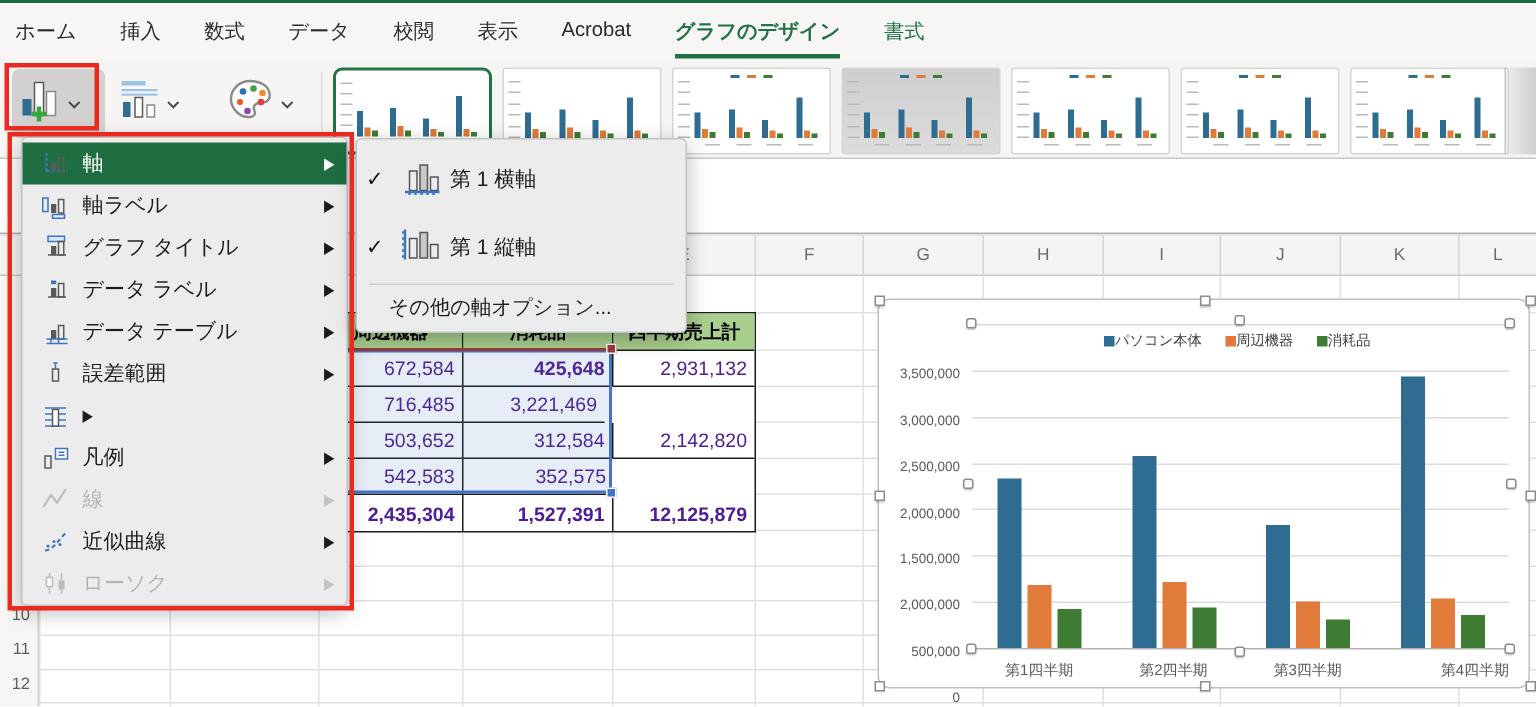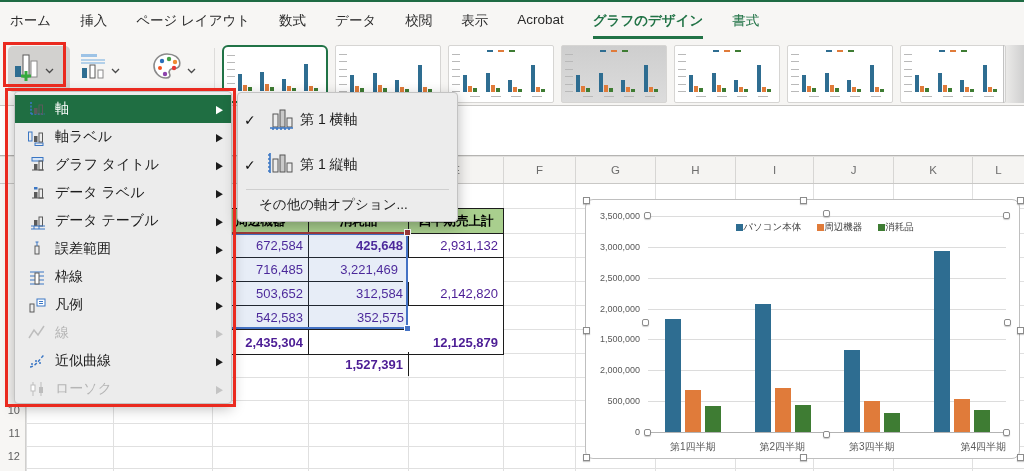--- a/index.html
+++ b/index.html
@@ -51,21 +51,21 @@
          font-size:13px;color:#4c1d95;text-align:right;padding:0 5px;display:flex;align-items:center;justify-content:flex-end;}
   .tcell:last-child{border-right:none;}
   .thead{background:#a9cf8e;font-weight:700;justify-content:center;font-size:12.5px;color:#000;}
   .ttotal{font-weight:700;border-bottom:none;}
   #rangebox{position:absolute;border:2px solid #4472c4;background:rgba(68,114,196,.13);box-sizing:border-box;}
   .handle-sq{position:absolute;width:7px;height:7px;box-sizing:border-box;}
   
   #chart{position:absolute;background:#fff;border:1px solid #bfbfbf;border-radius:8px;box-sizing:border-box;}
   .cgrid{position:absolute;height:1px;background:#dcdcdc;}
   .cbase{position:absolute;height:1px;background:#b3b3b3;}
-  .cytick{position:absolute;font-size:9px;color:#595959;text-align:right;width:52px;}
+  .cytick{position:absolute;font-size:9px;color:#595959;text-align:right;width:52px;margin-top:33px;}
   .cxlab{position:absolute;font-size:10px;color:#595959;text-align:center;}
   .cbar{position:absolute;}
   #clegend{position:absolute;display:flex;justify-content:center;gap:16px;left:55px;right:10px;}
   .litem{display:flex;align-items:center;font-size:9.5px;color:#404040;}
   .lsq{width:7px;height:7px;display:inline-block;}
   .whandle{position:absolute;width:7px;height:7px;background:#fff;border:1px solid #8c8c8c;box-sizing:border-box;
            box-shadow:0 1px 1px rgba(0,0,0,.2);}
   .whandle.r{border-radius:2px;}
   
   #menu{left:14px;top:91px;width:218px;height:313px;background:#ececec;border:1px solid #c3c3c3;
@@ -91,21 +91,20 @@
   #menu,#submenu{z-index:50;}
   #chart{z-index:10;}
 </style>
 </head>
 <body>
 
 <div class="abs" id="topstrip"></div>
 <div class="abs" id="tabbar">
     <div class="tab">ホーム</div>
     <div class="tab">挿入</div>
-    <div class="tab">ページ レイアウト</div>
     <div class="tab">数式</div>
     <div class="tab">データ</div>
     <div class="tab">校閲</div>
     <div class="tab">表示</div>
     <div class="tab">Acrobat</div>
     <div class="tab ctx active">グラフのデザイン</div>
     <div class="tab ctx">書式</div>
   </div>
 <div class="abs" id="ribbon">
   <div class="vsep"></div>
@@ -506,21 +505,21 @@
         <div class="tcell" style="width: 96px; height: 24px;">503,652</div>
         <div class="tcell" style="width: 100px; height: 24px;">312,584</div>
         <div class="tcell" style="width: 94px; height: 24px;">2,142,820</div>
       </div>
       <div class="trow" style="height: 24px;">
         <div class="tcell" style="width: 96px; height: 24px;">542,583</div>
         <div class="tcell" style="width: 100px; height: 24px;">352,575</div>
       </div>
       <div class="trow" style="height: 24px;">
         <div class="tcell ttotal" style="width: 96px; height: 24px;">2,435,304</div>
-        <div class="tcell ttotal" style="width: 100px; height: 24px; margin-top: 22px;">1,527,391</div>
+        <div class="tcell ttotal" style="width: 100px; height: 24px;">1,527,391</div>
         <div class="tcell ttotal" style="width: 94px; height: 24px;">12,125,879</div>
       </div>
     </div>
     <div id="rangebox" style="left: 212px; top: 49px; width: 196px; height: 96px;"></div>
     <div style="left: 212px; top: 48px; width: 196px; height: 2px; background: rgb(158, 59, 59); position: absolute;"></div>
     <div class="handle-sq" style="left: 404px; top: 45px; background: rgb(158, 59, 59); border: 1px solid rgb(255, 255, 255);"></div>
     <div class="handle-sq" style="left: 404px; top: 141px; background: rgb(68, 114, 196); border: 1px solid rgb(255, 255, 255);"></div>
     <div id="chart" style="left: 585px; top: 15px; width: 435px; height: 260px;">
       <div class="cgrid" style="left: 62px; width: 358px; top: 201.143px;"></div>
       <div class="cgrid" style="left: 62px; width: 358px; top: 170.286px;"></div>
@@ -655,21 +654,20 @@
       <span class="mlabel">誤差範囲</span>
       <span class="marrow">▶</span>
     </div>
     <div class="mitem">
       <span class="micon">
         <svg width="20" height="19" viewBox="0 0 20 19">
           <path d="M3 4h14M3 8h14M3 12h14M3 16h14" stroke="#3a76c4"></path>
           <rect x="8" y="5" width="4" height="11" fill="#fff" stroke="#5a5a5a"></rect>
         </svg>
       </span>
-      <span class="mlabel">枠線</span>
       <span class="marrow">▶</span>
     </div>
     <div class="mitem">
       <span class="micon">
         <svg width="20" height="19" viewBox="0 0 20 19">
           <rect x="3" y="8" width="4" height="8" fill="none" stroke="#5a5a5a"></rect>
           <rect x="10" y="3" width="8" height="7" fill="#fff" stroke="#3a76c4"></rect>
           <path d="M12 5.5h4M12 7.5h4" stroke="#3a76c4"></path>
         </svg>
       </span>

